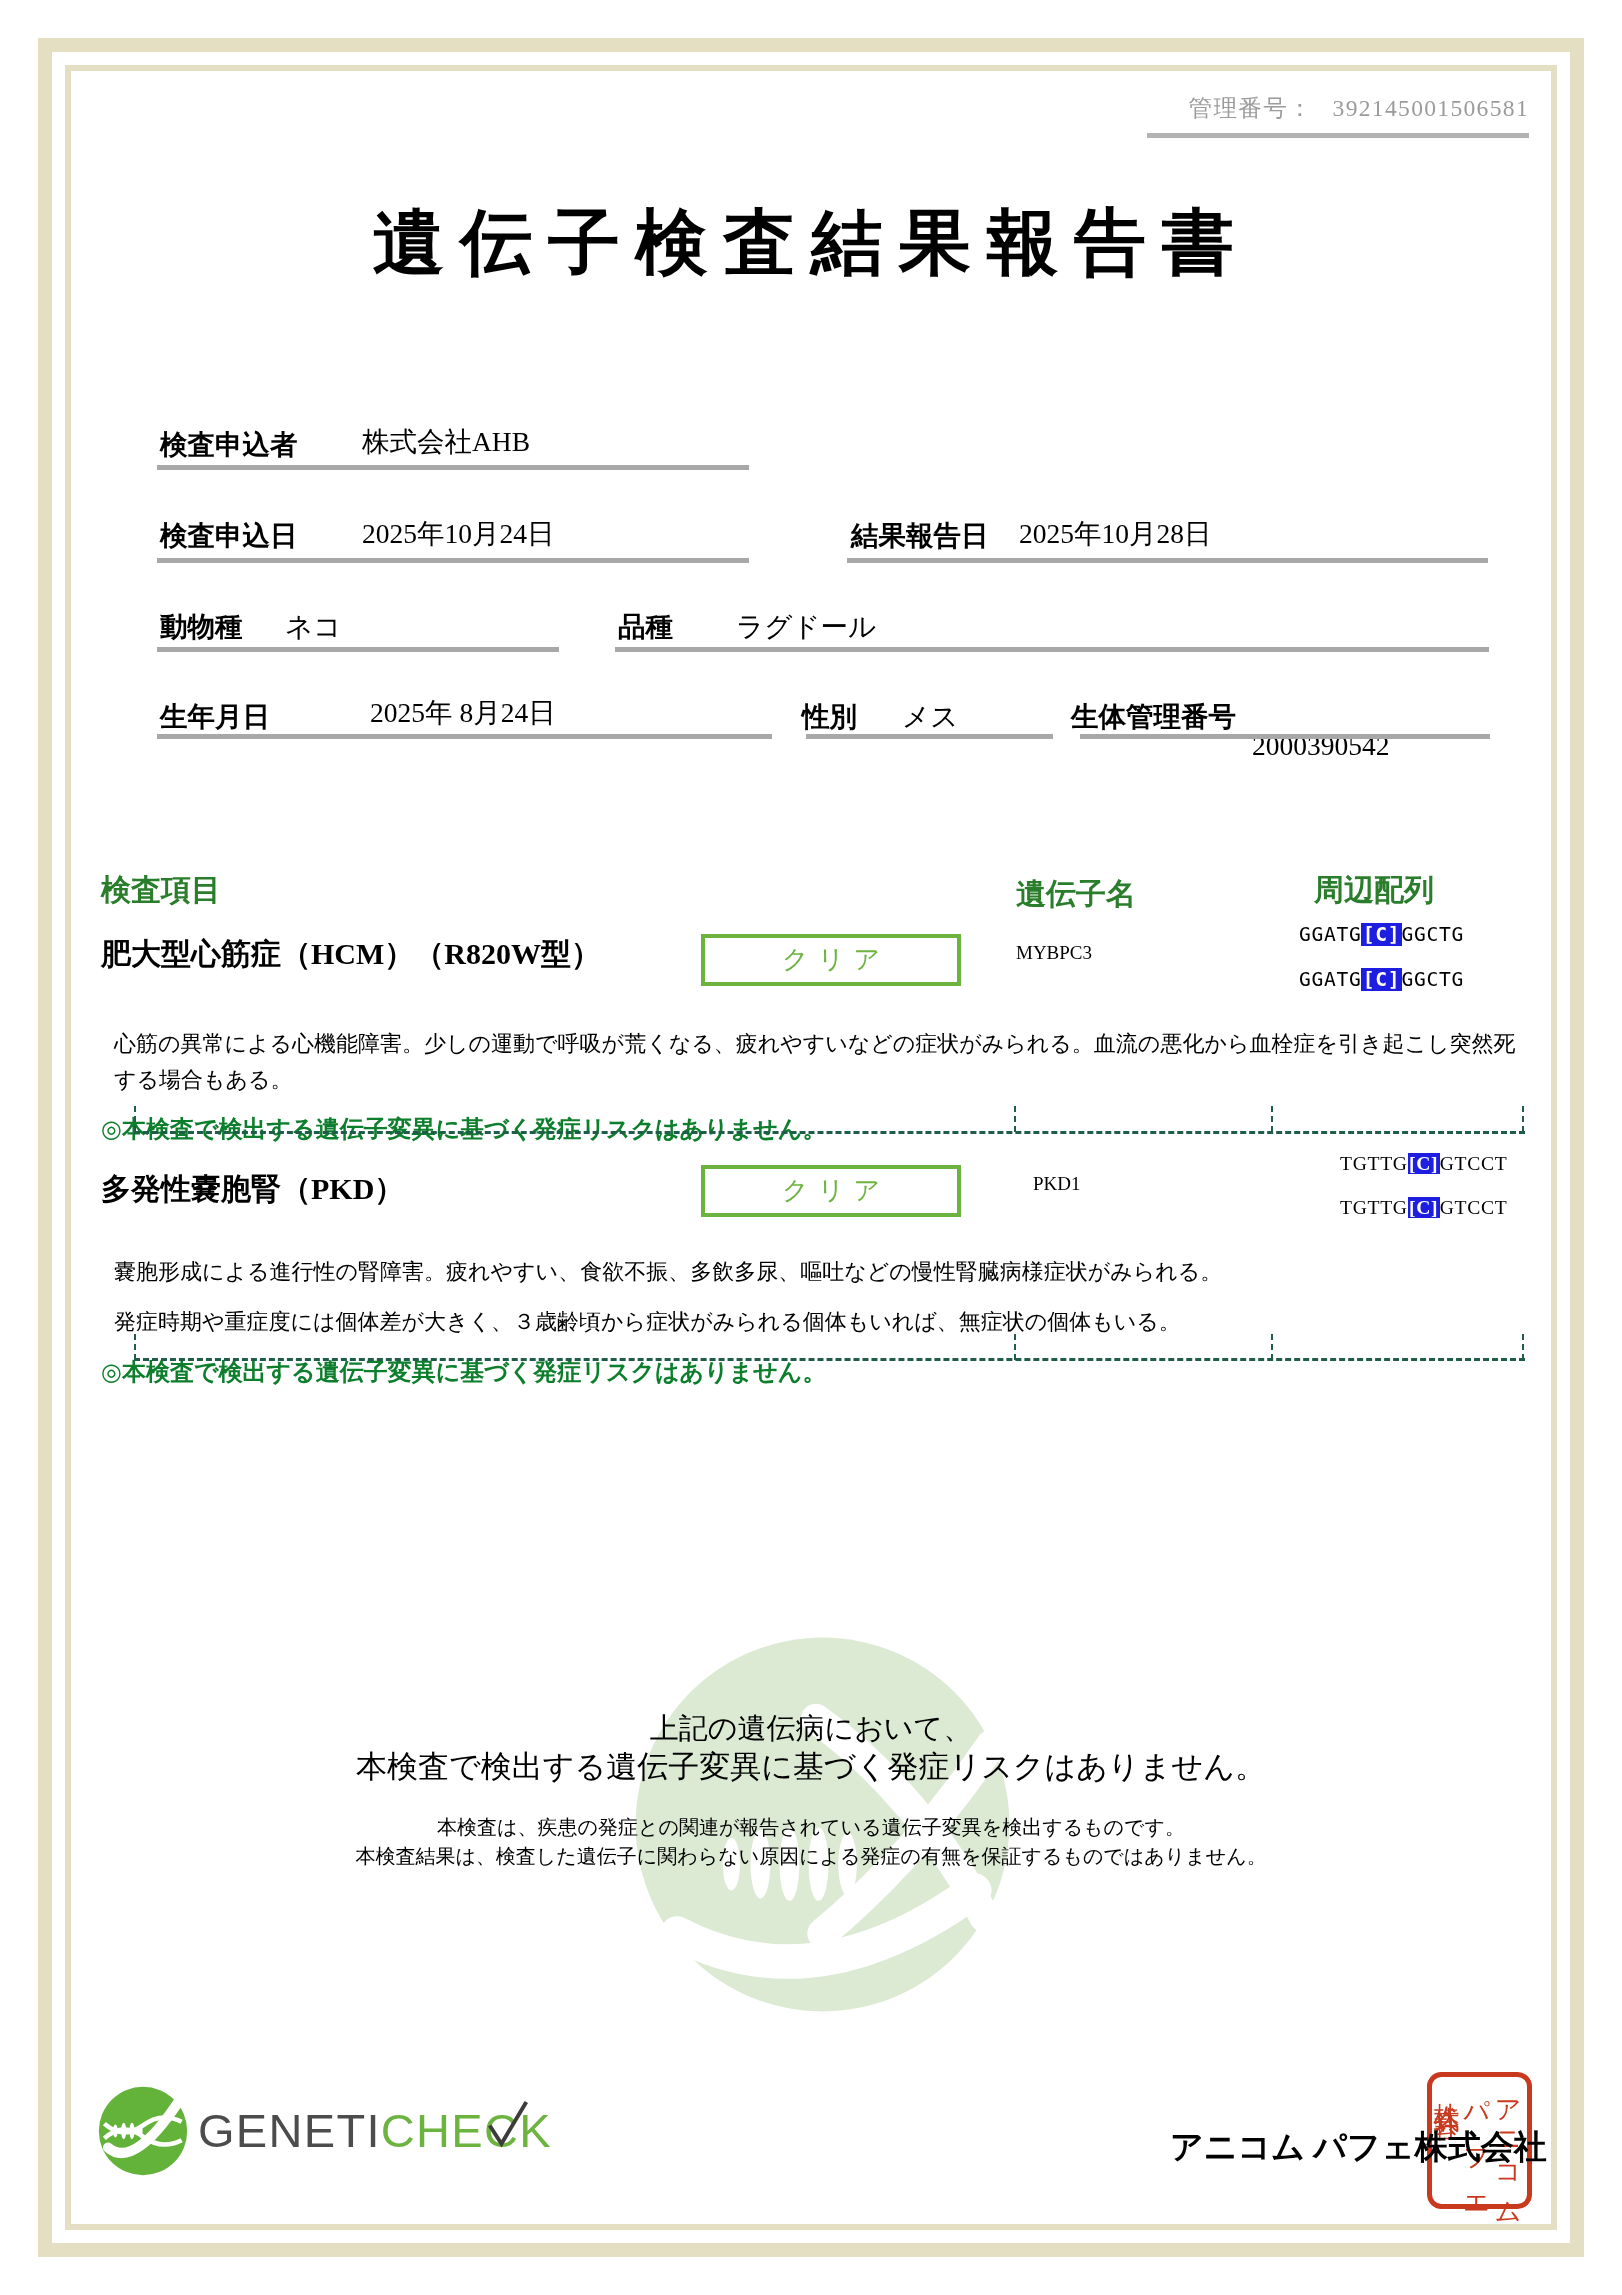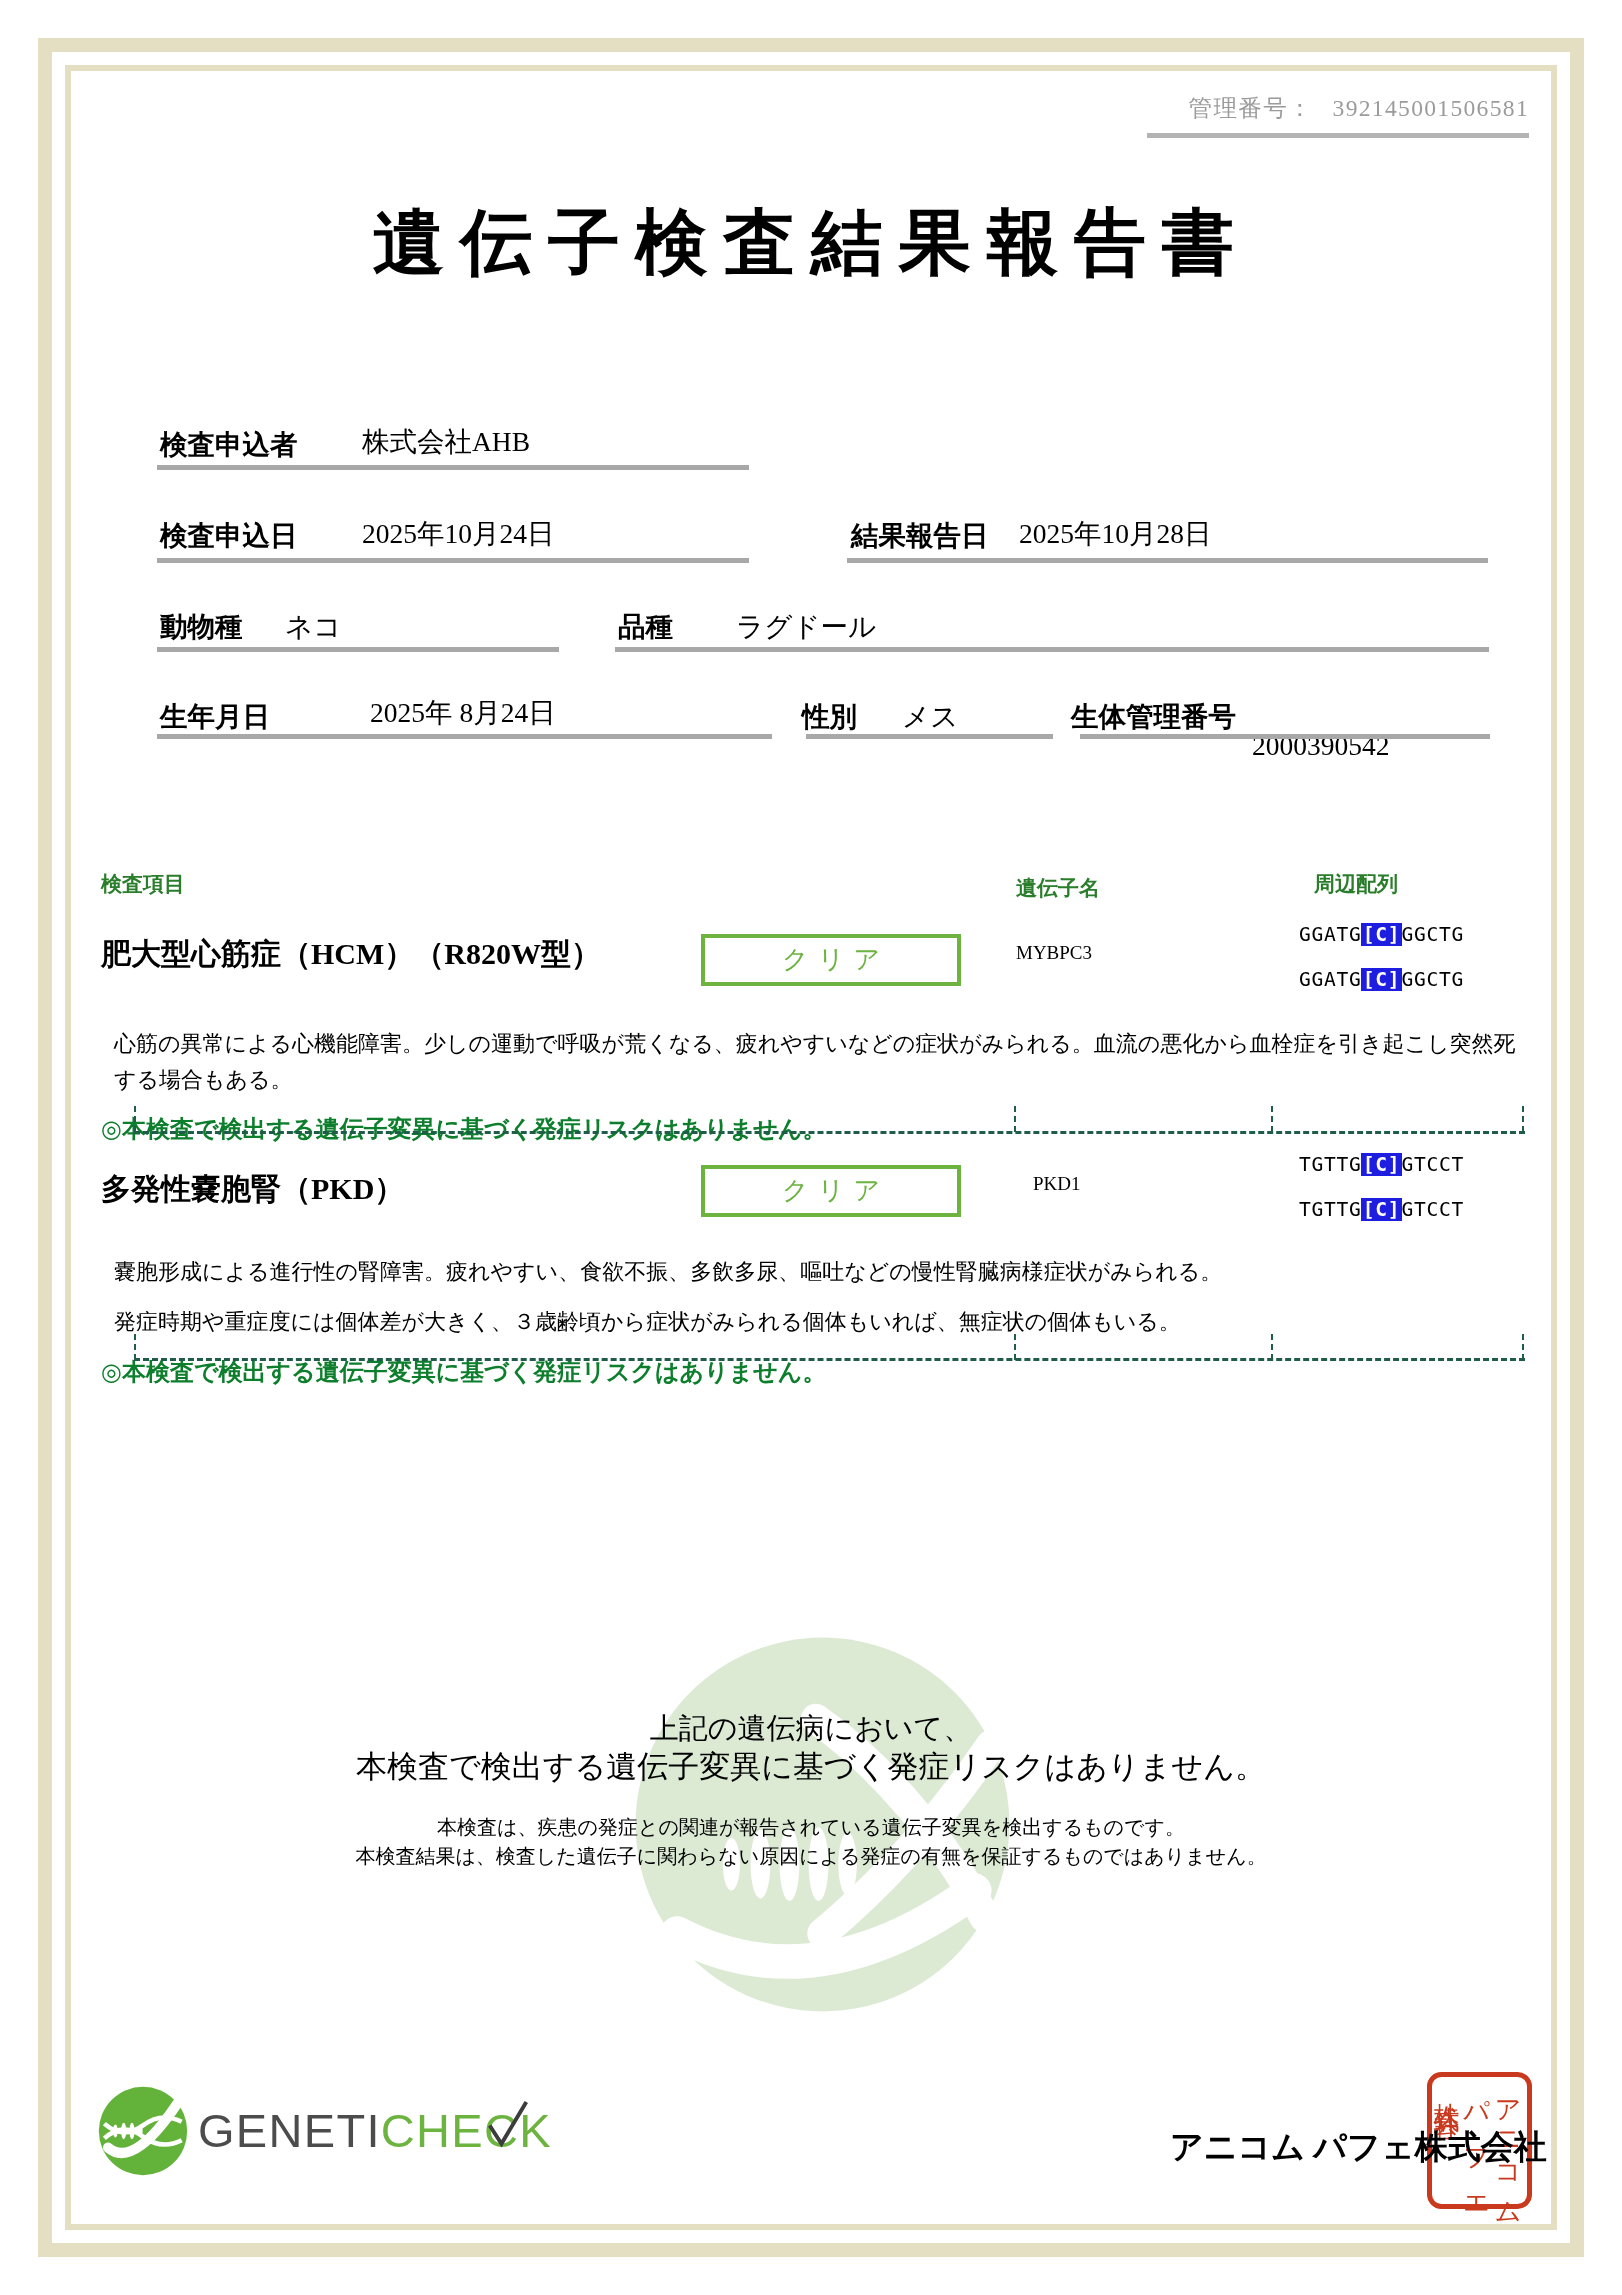--- a/index.html
+++ b/index.html
@@ -14,21 +14,21 @@
   .ctrl .lbl{margin-right:19.6px;}
   .ctrl-line{position:absolute;left:1147px;top:133px;width:382px;height:4.6px;background:#b3b3b3;}
   
   .title{position:absolute;left:0;right:0;top:195px;text-align:center;
          font-size:72px;font-weight:bold;letter-spacing:15.7px;}
   
   .flabel{position:absolute;font-size:27.5px;font-weight:bold;white-space:nowrap;}
   .fvalue{position:absolute;font-size:27.5px;white-space:nowrap;}
   .uline{position:absolute;height:4.6px;background:#a8a8a8;}
   
-  .thead{position:absolute;font-size:21px;font-weight:bold;color:#2a7d2a;white-space:nowrap;}
+  .thead{position:absolute;font-size:30px;font-weight:bold;color:#2a7d2a;white-space:nowrap;}
   .titem{position:absolute;font-size:30px;font-weight:bold;white-space:nowrap;}
   .tgene{position:absolute;font-size:19px;white-space:nowrap;}
   .clearbox{position:absolute;width:260px;height:52px;box-sizing:border-box;border:4.6px solid #6cb340;
             color:#6cb340;font-size:26px;letter-spacing:9.2px;text-align:center;line-height:43px;
             text-indent:9.2px;background:#fff;}
   .seq{position:absolute;font-family:"DejaVu Sans Mono","Liberation Mono",monospace;
        font-size:19.6px;letter-spacing:0.7px;white-space:nowrap;}
   .seq .line2{display:block;margin-top:22px;}
   .seq-var{background:#1e1ee0;color:#ffffff;font-weight:bold;padding:0 1.3px;}
   .desc{position:absolute;width:1430px;font-size:22px;line-height:1.62;}
@@ -143,21 +143,21 @@
     </div>
     <div class="vtick" style="left:134px;top:1106px;"></div>
     <div class="vtick" style="left:1014px;top:1106px;"></div>
     <div class="vtick" style="left:1271px;top:1106px;"></div>
     <div class="vtick" style="left:1522px;top:1106px;"></div>
     <div class="hsep" style="left:134px;top:1131px;width:1391px;"></div>
 
     <div class="titem" style="left:101px;top:1169px;">多発性嚢胞腎（PKD）</div>
     <div class="clearbox" style="left:701px;top:1165px;">クリア</div>
     <div class="tgene" style="left:1033px;top:1173px;">PKD1</div>
-    <div class="seq" style="left:1299px;top:1153px;">
+    <div class="seq" style="left:1340px;top:1153px;font-family:Liberation Serif, serif;">
       <span><span>TGTTG</span><span class="seq-var">[C]</span><span>GTCCT</span></span>
       <span class="line2"><span>TGTTG</span><span class="seq-var">[C]</span><span>GTCCT</span></span>
     </div>
     <div class="desc" style="left:101px;top:1241px;">
       <p>嚢胞形成による進行性の腎障害。疲れやすい、食欲不振、多飲多尿、嘔吐などの慢性腎臓病様症状がみられる。</p>
       <p class="l2">発症時期や重症度には個体差が大きく、３歳齢頃から症状がみられる個体もいれば、無症状の個体もいる。</p>
       <div class="risk">◎本検査で検出する遺伝子変異に基づく発症リスクはありません。</div>
     </div>
     <div class="vtick" style="left:134px;top:1334px;"></div>
     <div class="vtick" style="left:1014px;top:1334px;"></div>

